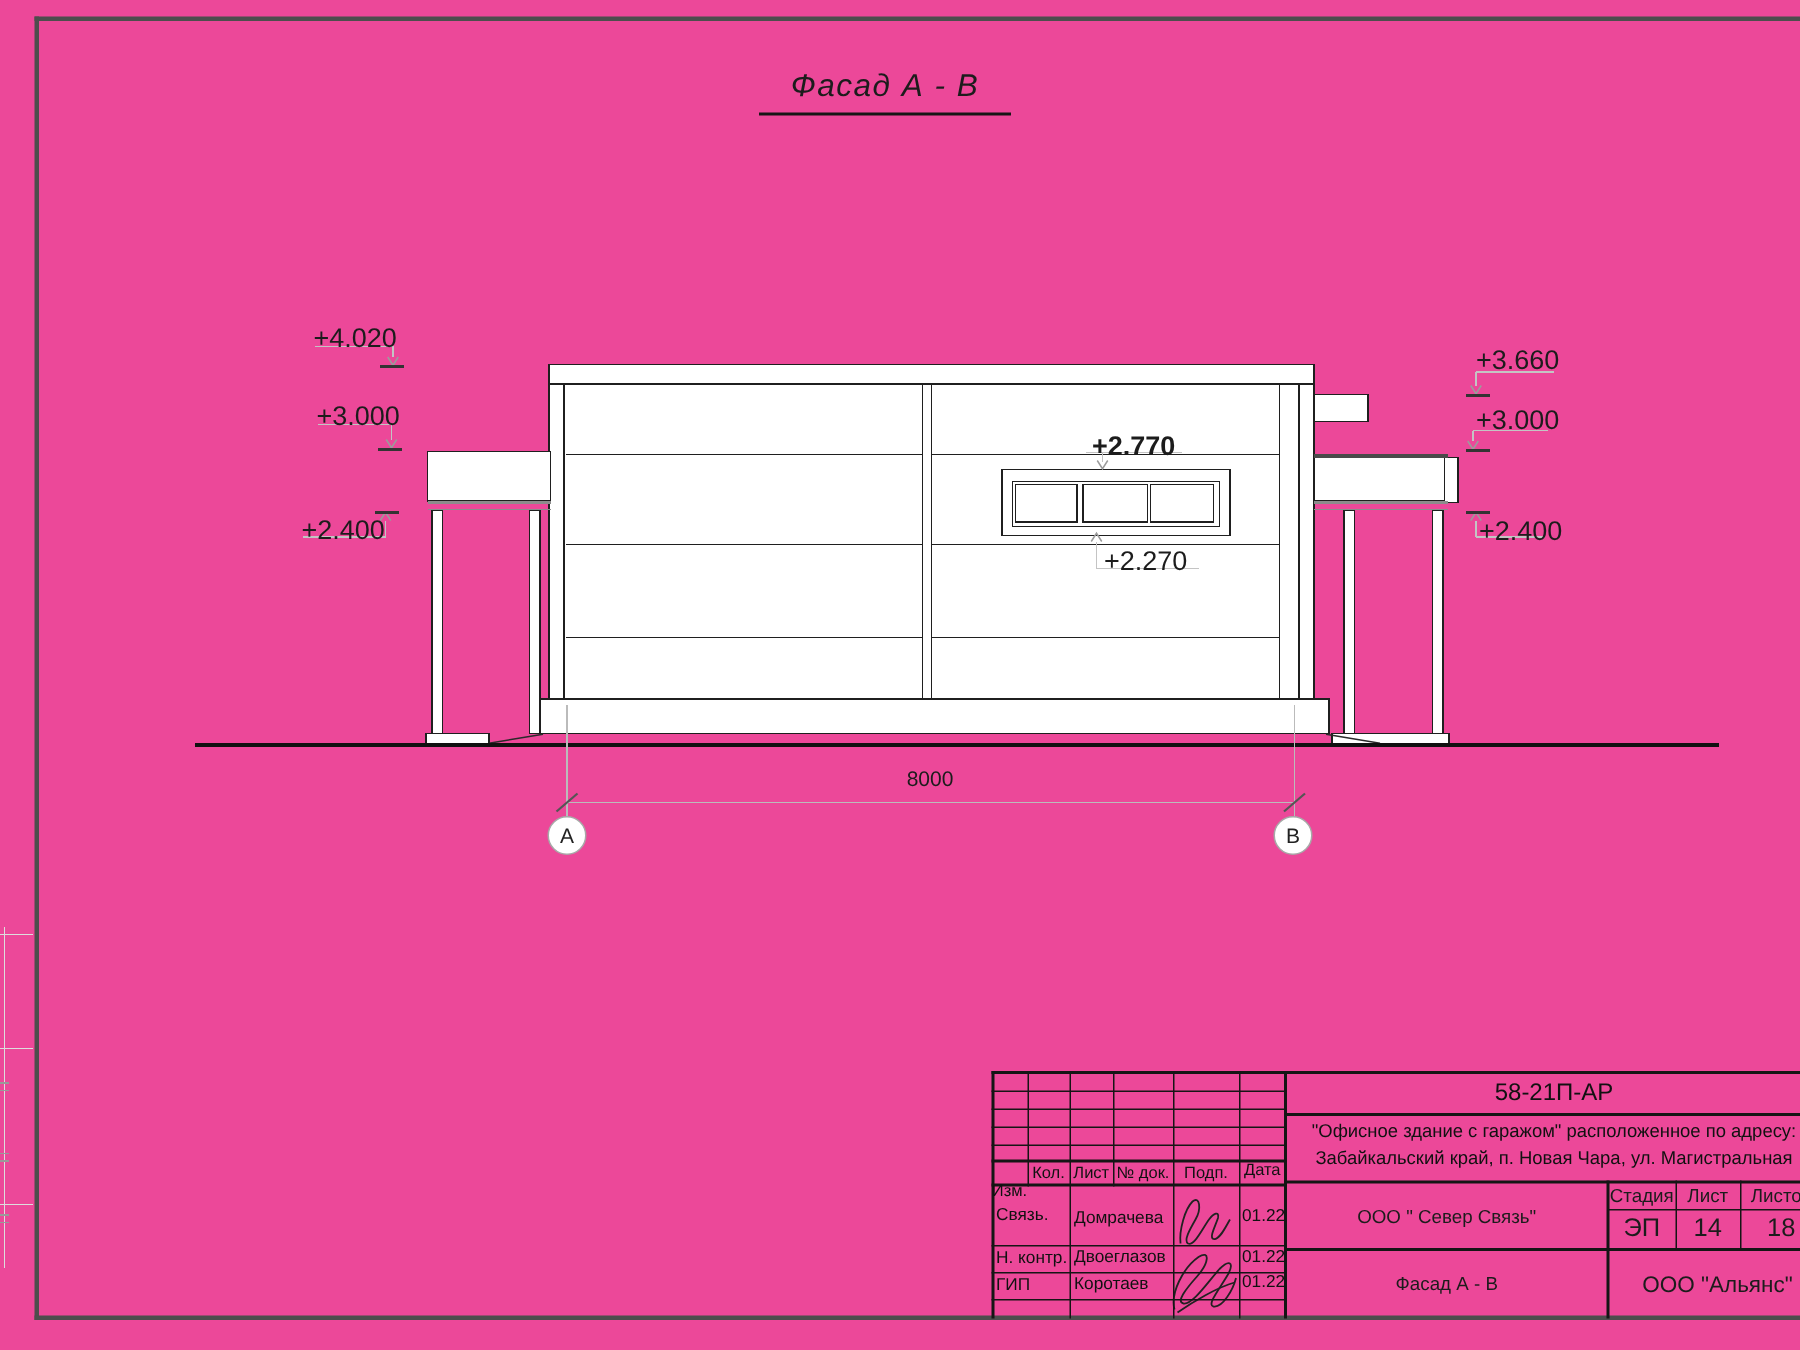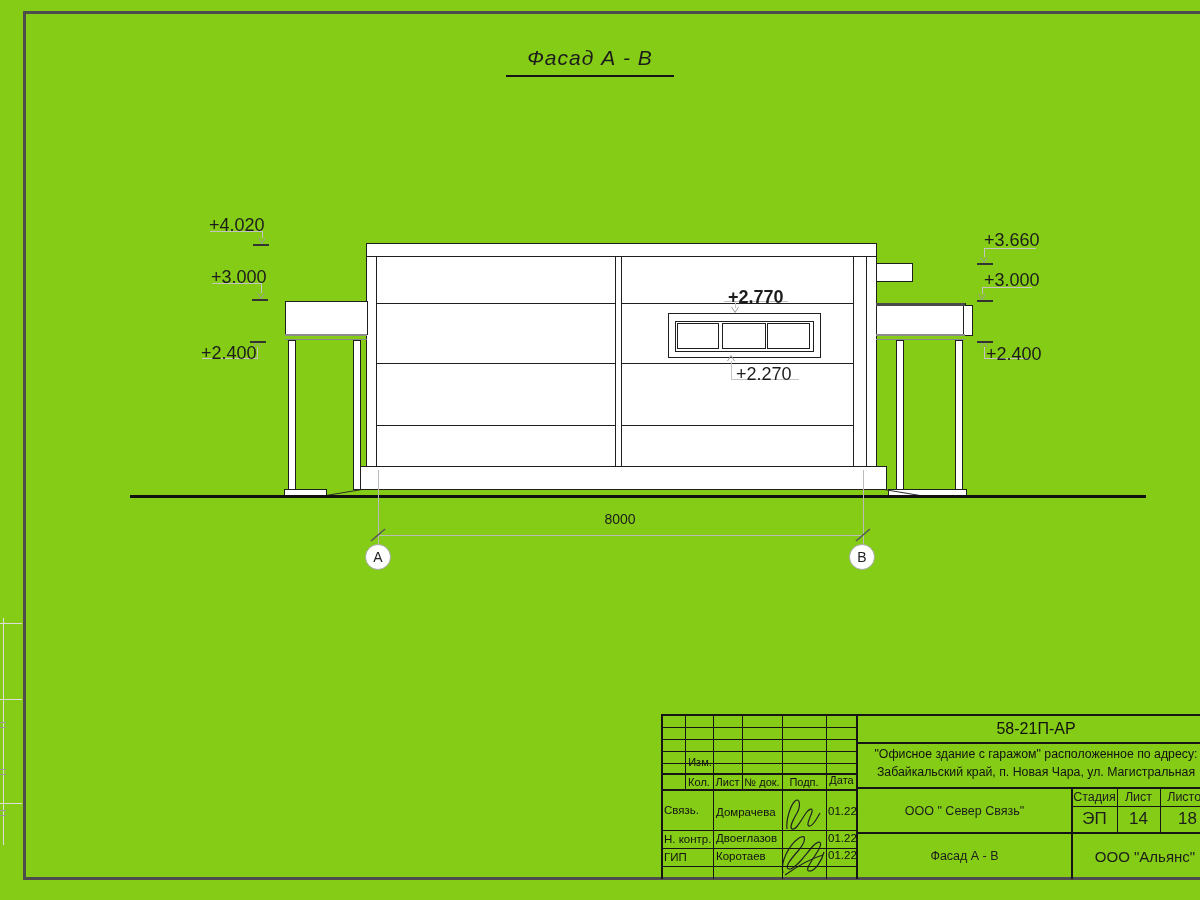--- a/index.html
+++ b/index.html
@@ -1,16 +1,16 @@
 <!DOCTYPE html>
 <html><head>
 <meta charset="utf-8">
 <style>
   html,body{margin:0;padding:0;background:#fff;}
-  #sheet{position:relative;width:1200px;height:900px;background:#84cc16;overflow:hidden;
+  #sheet{position:relative;width:1200px;height:900px;background:#ec4899;overflow:hidden;
          font-family:"Liberation Sans", sans-serif;color:#1a1a1a;}
   .abs{position:absolute;}
   .txt{position:absolute;white-space:nowrap;color:#1c1c1c;}
   .center{display:flex;align-items:center;justify-content:center;text-align:center;}
   
   .frame-line{position:absolute;background:#4d4d4d;}
   
   #drawing-title{left:506px;top:46px;width:168px;text-align:center;font-style:italic;
     font-size:21px;letter-spacing:1px;border-bottom:2px solid #161616;padding-bottom:5px;}
   
@@ -194,21 +194,21 @@
   <div class="bl" style="left:685px;top:714px;width:1px;height:77px;"></div>
   <div class="bl" style="left:713px;top:714px;width:1px;height:165px;"></div>
   <div class="bl" style="left:742px;top:714px;width:1px;height:77px;"></div>
   <div class="bl" style="left:782px;top:714px;width:1px;height:165px;"></div>
   <div class="bl" style="left:826px;top:714px;width:1px;height:165px;"></div>
   <div class="bl" style="left:856px;top:714px;width:2px;height:165px;"></div>
   <div class="bl" style="left:1071px;top:787px;width:2px;height:92px;"></div>
   <div class="bl" style="left:1117px;top:787px;width:1px;height:46px;"></div>
   <div class="bl" style="left:1160px;top:787px;width:1px;height:46px;"></div>
 
-  <div class="txt center tb-h" style="left:661px;top:754px;width:24px;height:15px;margin-left:27px;">Изм.</div>
+  <div class="txt center tb-h" style="left:661px;top:786px;width:24px;height:15px;">Изм.</div>
   <div class="txt center tb-h" style="left:685px;top:774px;width:28px;height:15px;">Кол.</div>
   <div class="txt center tb-h" style="left:713px;top:774px;width:29px;height:15px;">Лист</div>
   <div class="txt center tb-h" style="left:742px;top:774px;width:40px;height:15px;">№ док.</div>
   <div class="txt center tb-h" style="left:782px;top:774px;width:44px;height:15px;">Подп.</div>
   <div class="txt center tb-h" style="left:826px;top:772px;width:31px;height:15px;">Дата</div>
 
   <div class="txt tb-t" style="left:664px;top:804px;">Связь.</div>
   <div class="txt tb-t" style="left:716px;top:806px;">Домрачева</div>
   <div class="txt tb-t" style="left:828px;top:805px;">01.22</div>
   <div class="txt tb-t" style="left:664px;top:833px;">Н. контр.</div>

